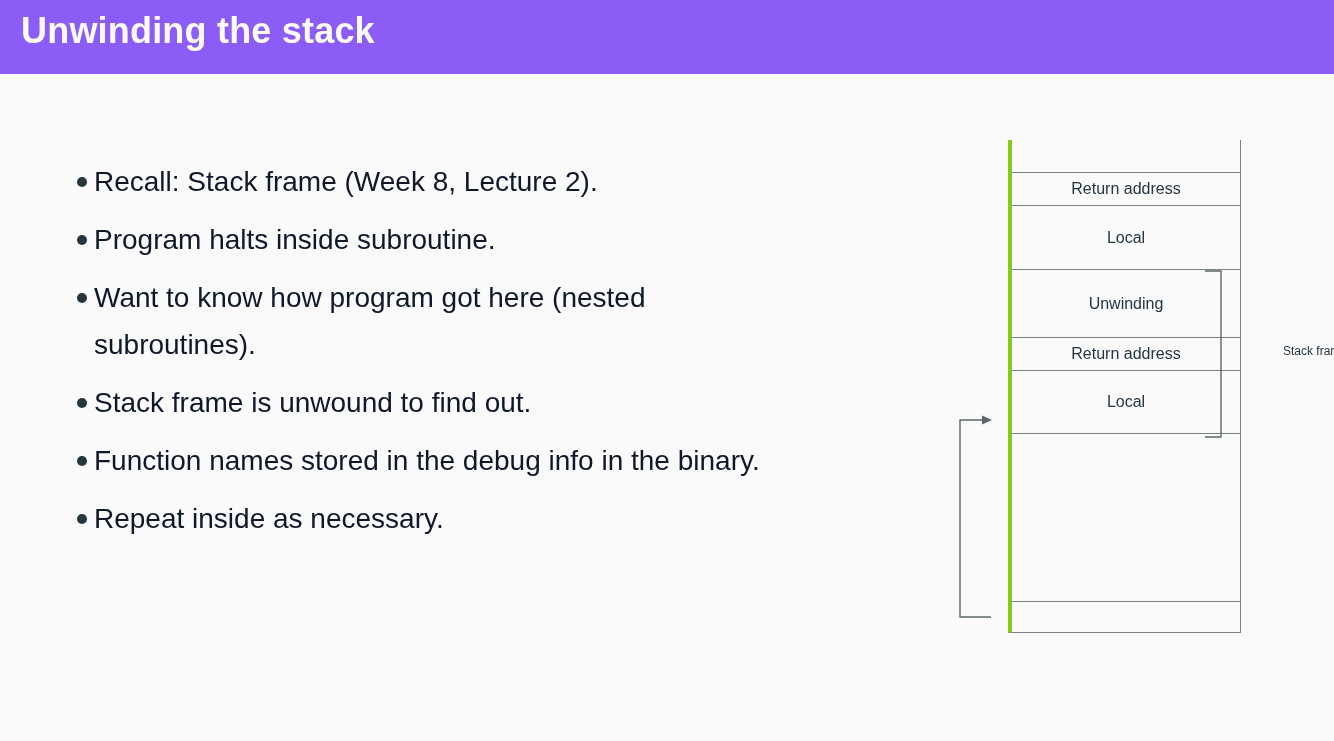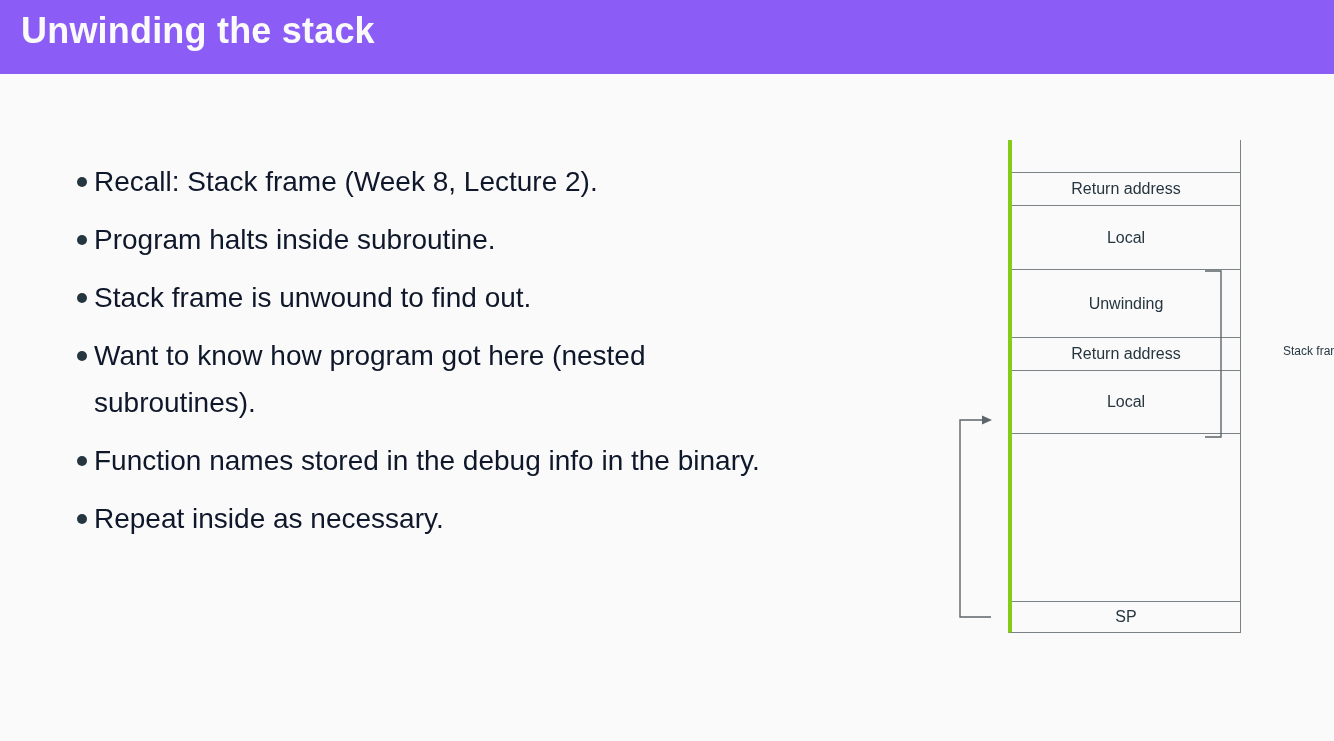--- a/index.html
+++ b/index.html
@@ -127,26 +127,26 @@
     <li>
       <span class="dot"></span>
       <span class="btxt">Recall: Stack frame (Week 8, Lecture 2).</span>
     </li>
     <li>
       <span class="dot"></span>
       <span class="btxt">Program halts inside subroutine.</span>
     </li>
     <li>
       <span class="dot"></span>
-      <span class="btxt">Stack frame is unwound to find out.</span>
+      <span class="btxt">Want to know how program got here (nested
+subroutines).</span>
     </li>
     <li>
       <span class="dot"></span>
-      <span class="btxt">Want to know how program got here (nested
-subroutines).</span>
+      <span class="btxt">Stack frame is unwound to find out.</span>
     </li>
     <li>
       <span class="dot"></span>
       <span class="btxt">Function names stored in the debug info in the binary.</span>
     </li>
     <li>
       <span class="dot"></span>
       <span class="btxt">Repeat inside as necessary.</span>
     </li>
   </ul>
@@ -159,21 +159,20 @@
     <div class="hline hl-5"></div>
     <div class="hline hl-6"></div>
     <div class="hline hl-7"></div>
 
     <div class="cell-label cell-ra1">Return address</div>
     <div class="cell-label cell-local1">Local</div>
     <div class="cell-label cell-params">Unwinding</div>
     <div class="cell-label cell-ra2">Return address</div>
     <div class="cell-label cell-local2">Local</div>
     <div class="cell-label cell-unused"></div>
-    <div class="cell-label cell-sp">SP</div>
   </div>
 
   <svg class="overlay" viewBox="0 0 1334 741" xmlns="http://www.w3.org/2000/svg">
 
     <g stroke="#5c666b" stroke-width="1.4" fill="none">
       <polyline points="991,617 960,617 960,420 983,420"></polyline>
       <polygon points="992,420 982,415.5 982,424.5" fill="#5c666b" stroke="none"></polygon>
     </g>
 
     <path d="M 1205 271 H 1221 V 437 H 1205" stroke="#5c666b" stroke-width="1.4" fill="none"></path>

